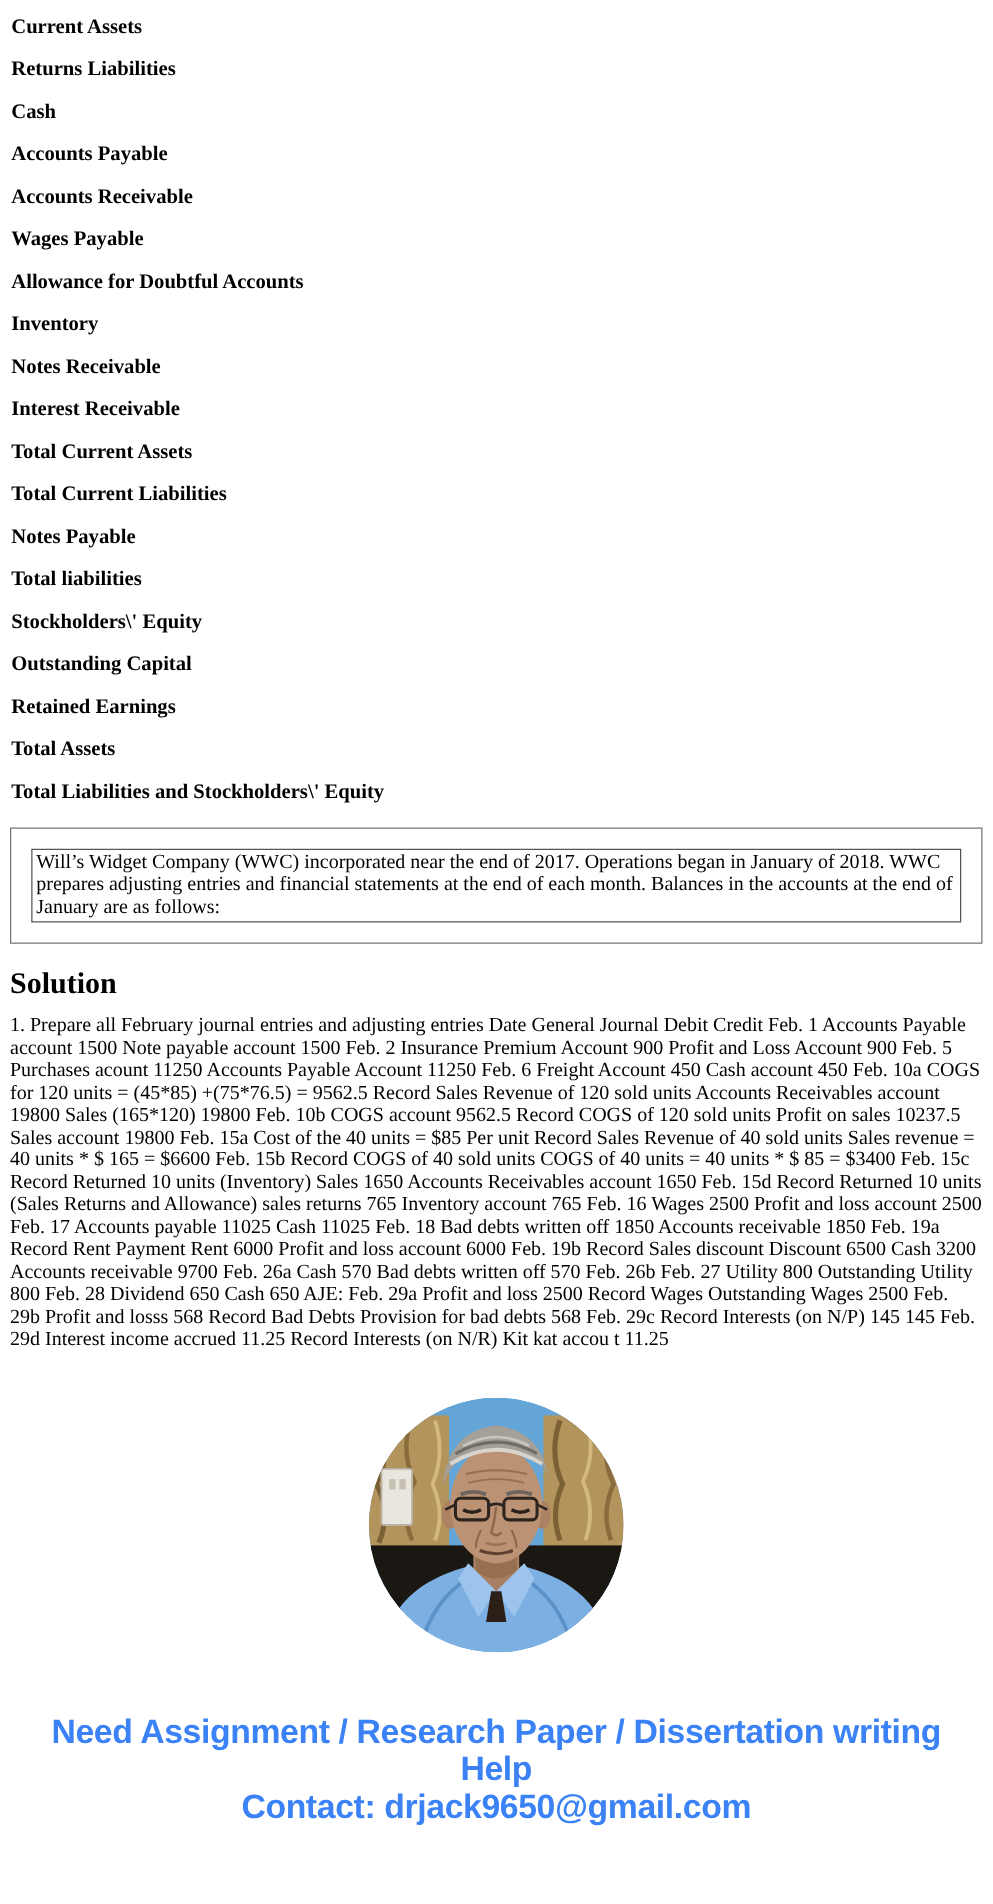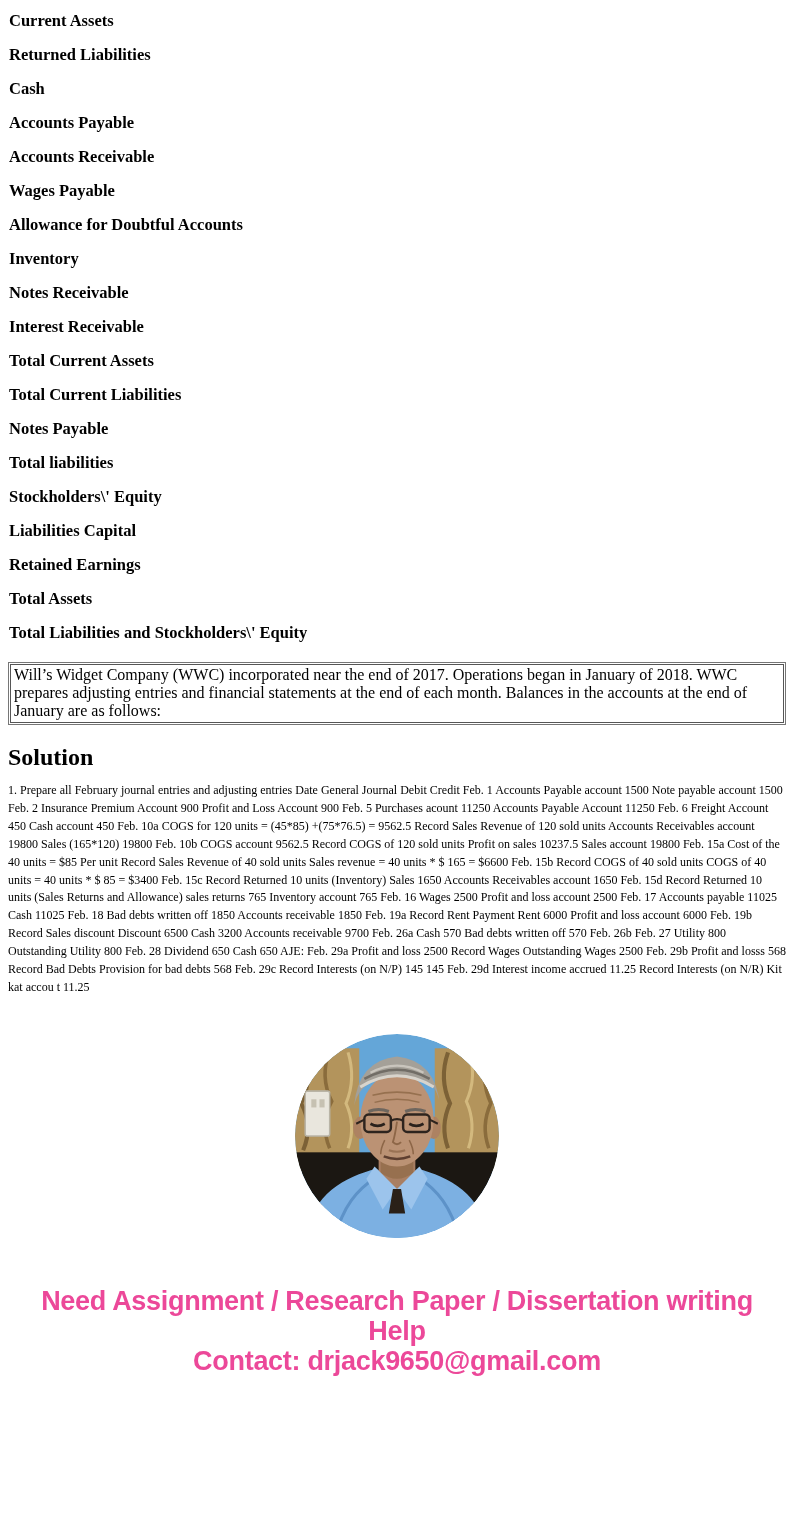--- a/index.html
+++ b/index.html
@@ -20,42 +20,42 @@
     font-size: 16.5px;
     line-height: 18px;
     font-weight: 700;
   }
   .account-list p.bold { font-weight: 700; }
 
   
   .info-box-outer {
     margin: 20px 8px 0 8px;
     border: 1px solid #767676;
-    padding: 1px;
+    padding: 16px;
   }
   .info-box-inner {
     border: 1px solid #565656;
     padding: 1px 3px 2px 3px;
   }
   .info-box-inner p {
     margin: 0;
     font-size: 16px;
     line-height: 18px;
   }
 
   
   .solution-heading {
     margin: 21px 8px 14px 8px;
     font-size: 24px;
     font-weight: 700;
     line-height: 22px;
   }
   .solution-body {
     margin: 12px 8px;
-    font-size: 12px;
+    font-size: 16px;
     line-height: 17.9px;
   }
 
   
   .photo-wrap {
     margin-top: 37px;
     display: flex;
     justify-content: center;
   }
   .photo-circle {
@@ -68,46 +68,46 @@
   
   .banner {
     margin-top: 48px;
     padding-bottom: 28px;
     text-align: center;
     font-family: "Liberation Sans", sans-serif;
     font-weight: 700;
     font-size: 27px;
     line-height: 30px;
     letter-spacing: -0.3px;
-    color: #ec4899;
+    color: #3b82f6;
   }
   .banner div { max-width: 760px; margin: 0 auto; }
 </style>
 </head>
 <body>
 
 <div class="page">
 
   <div class="account-list">
     <p class="bold">Current Assets</p>
-    <p class="bold">Returned Liabilities</p>
+    <p class="bold">Returns Liabilities</p>
     <p>Cash</p>
     <p>Accounts Payable</p>
     <p>Accounts Receivable</p>
     <p>Wages Payable</p>
     <p>Allowance for Doubtful Accounts</p>
     <p>Inventory</p>
     <p>Notes Receivable</p>
     <p>Interest Receivable</p>
     <p class="bold">Total Current Assets</p>
     <p class="bold">Total Current Liabilities</p>
     <p>Notes Payable</p>
     <p class="bold">Total liabilities</p>
     <p class="bold">Stockholders\' Equity</p>
-    <p>Liabilities Capital</p>
+    <p>Outstanding Capital</p>
     <p>Retained Earnings</p>
     <p class="bold">Total Assets</p>
     <p class="bold">Total Liabilities and Stockholders\' Equity</p>
   </div>
 
   <div class="info-box-outer">
     <div class="info-box-inner">
       <p>Will’s Widget Company (WWC) incorporated near the end of 2017. Operations began in January of 2018. WWC prepares adjusting entries and financial statements at the end of each month. Balances in the accounts at the end of January are as follows:</p>
     </div>
   </div>

